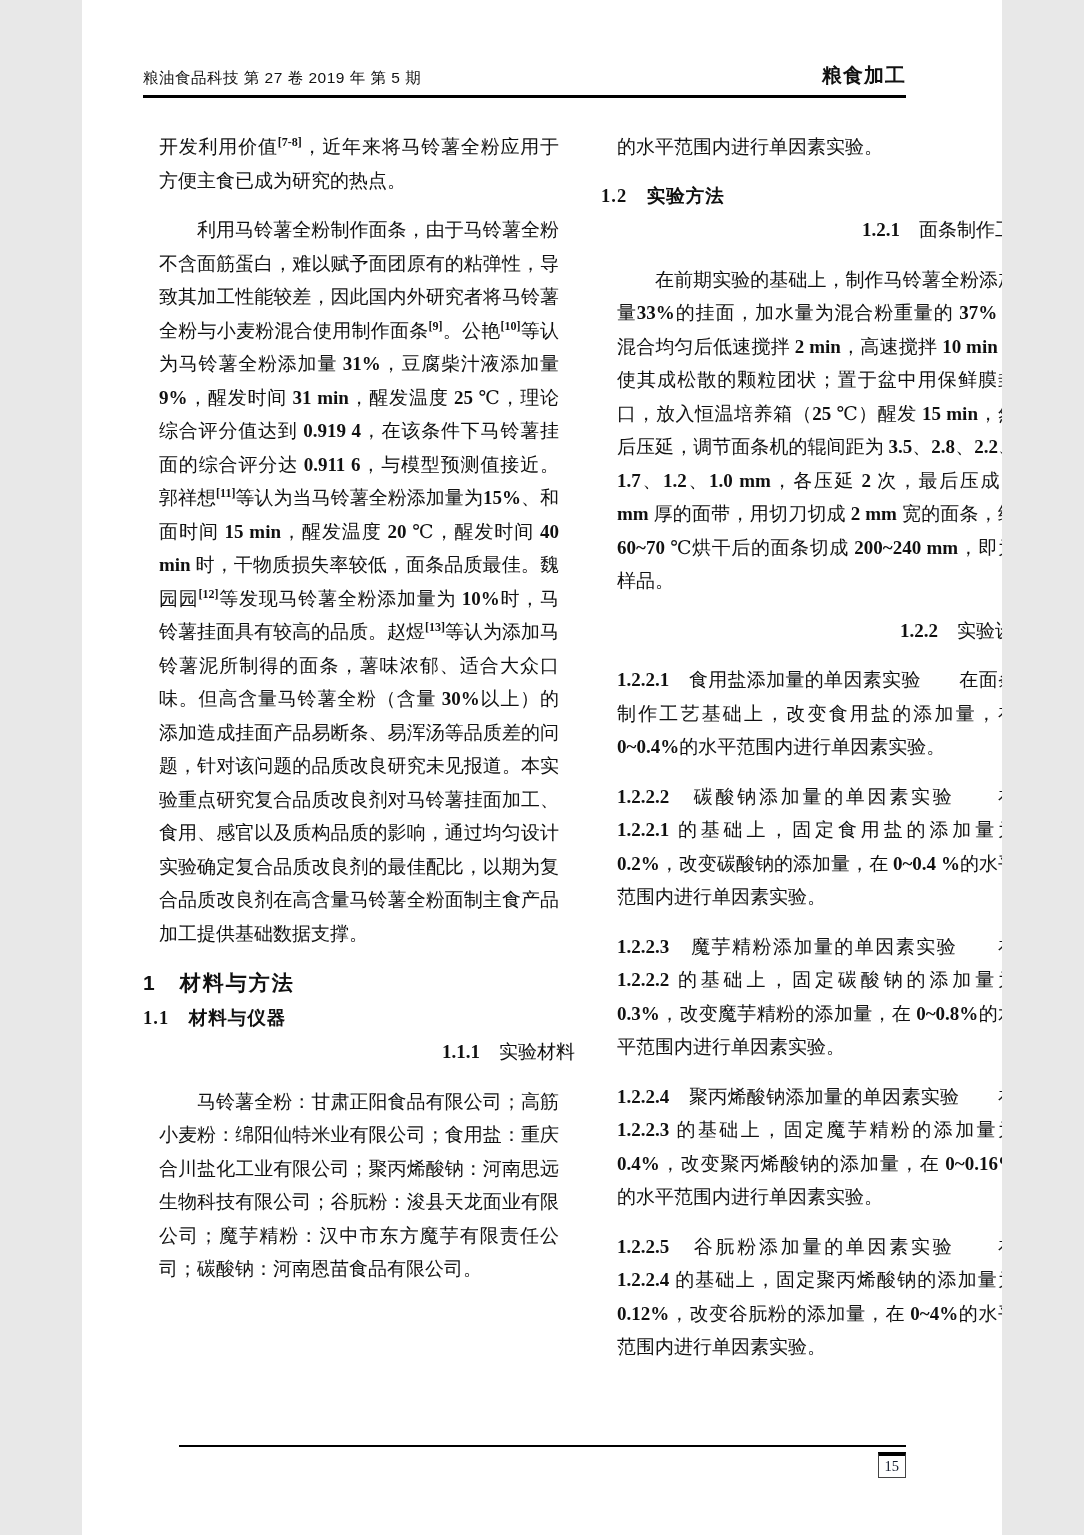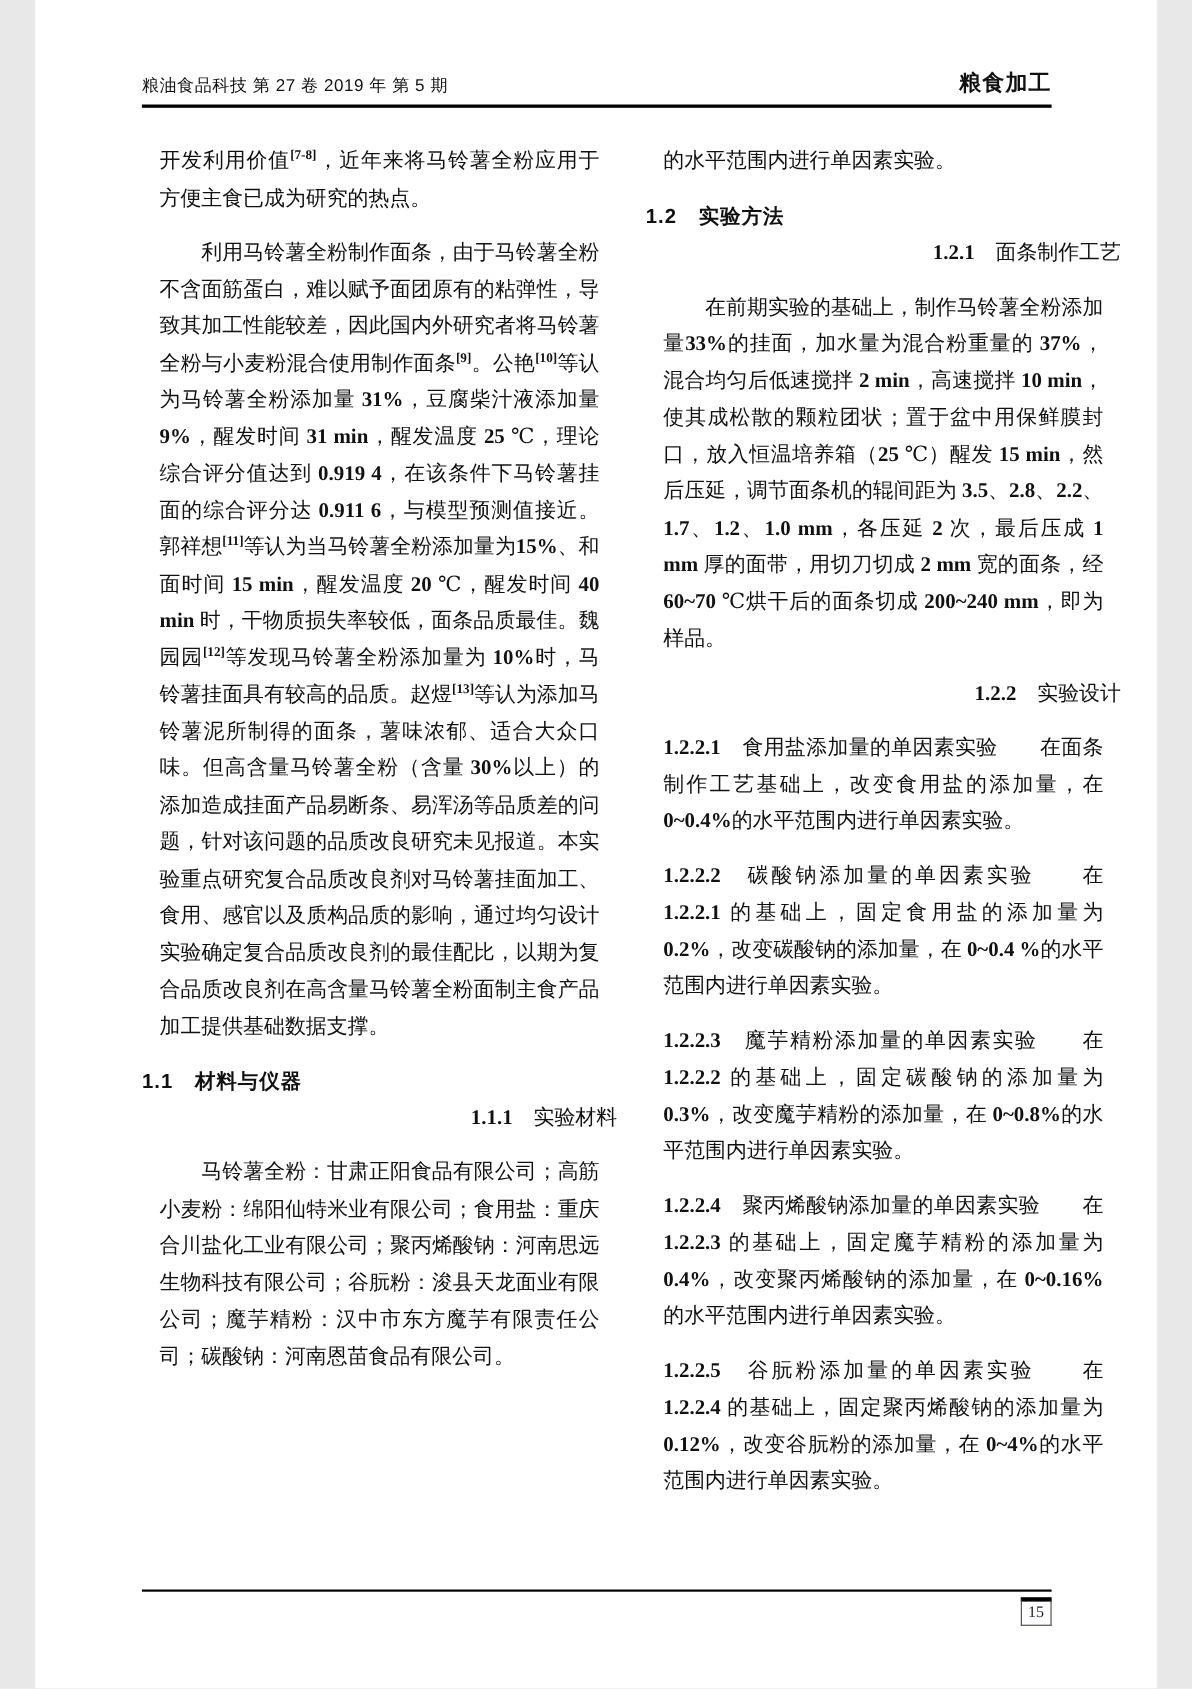--- a/index.html
+++ b/index.html
@@ -1,24 +1,24 @@
 <!DOCTYPE html>
 <html><head>
 <meta charset="utf-8">
 <style>
   html, body { margin: 0; padding: 0; background: #e8e8e8; }
   .page {
     position: relative;
-    width: 1020px;
+    width: 920px;
     height: 1535px;
     margin: 0 auto;
     background: #ffffff;
     color: #111111;
     box-sizing: border-box;
-    padding: 62px 96px 0 97px;
+    padding: 62px 96px 0 61px;
     overflow: hidden;
   }
   
   .page-header {
     display: flex;
     justify-content: space-between;
     align-items: flex-end;
   }
   .journal-info {
     font-family: "Liberation Sans", "DejaVu Sans", sans-serif;
@@ -69,21 +69,21 @@
   
   .h-level1 {
     font-family: "Liberation Sans", "DejaVu Sans", sans-serif;
     font-size: 21px;
     font-weight: bold;
     line-height: 33.5px;
     margin: 5px 0 2px 0;
     letter-spacing: 2px;
   }
   .h-level2 {
-    font-family: Liberation Sans, sans-serif;
+    font-family: Liberation Serif, serif;
     font-size: 18.5px;
     font-weight: bold;
     line-height: 33.5px;
     margin: 0;
     letter-spacing: 1px;
   }
   .h-level3 {
     font-family: "Liberation Serif", "DejaVu Serif", serif;
     font-size: 19px;
     font-weight: normal;
@@ -122,20 +122,21 @@
     <span class="journal-info">粮油食品科技 第 27 卷 2019 年 第 5 期</span>
     <span class="section-label">粮食加工</span>
   </header>
   <div class="header-rule"></div>
 
   <main class="columns">
 
     <section class="col">
       <p class="body rich">开发利用价值<sup class="ref">[7-8]</sup>，近年来将马铃薯全粉应用于方便主食已成为研究的热点。</p>
       <p class="body rich indent">利用马铃薯全粉制作面条，由于马铃薯全粉不含面筋蛋白，难以赋予面团原有的粘弹性，导致其加工性能较差，因此国内外研究者将马铃薯全粉与小麦粉混合使用制作面条<sup class="ref">[9]</sup>。公艳<sup class="ref">[10]</sup>等认为马铃薯全粉添加量 <span class="lat">31%</span>，豆腐柴汁液添加量<span class="lat">9%</span>，醒发时间 <span class="lat">31 min</span>，醒发温度 <span class="lat">25 </span>℃，理论综合评分值达到 <span class="lat">0.919 4</span>，在该条件下马铃薯挂面的综合评分达 <span class="lat">0.911 6</span>，与模型预测值接近。郭祥想<sup class="ref">[11]</sup>等认为当马铃薯全粉添加量为<span class="lat">15%</span>、和面时间 <span class="lat">15 min</span>，醒发温度 <span class="lat">20 </span>℃，醒发时间 <span class="lat">40 min </span>时，干物质损失率较低，面条品质最佳。魏园园<sup class="ref">[12]</sup>等发现马铃薯全粉添加量为 <span class="lat">10%</span>时，马铃薯挂面具有较高的品质。赵煜<sup class="ref">[13]</sup>等认为添加马铃薯泥所制得的面条，薯味浓郁、适合大众口味。但高含量马铃薯全粉（含量 <span class="lat">30%</span>以上）的添加造成挂面产品易断条、易浑汤等品质差的问题，针对该问题的品质改良研究未见报道。本实验重点研究复合品质改良剂对马铃薯挂面加工、食用、感官以及质构品质的影响，通过均匀设计实验确定复合品质改良剂的最佳配比，以期为复合品质改良剂在高含量马铃薯全粉面制主食产品加工提供基础数据支撑。</p>
+      <h2 class="h-level1">1　材料与方法</h2>
       <h3 class="h-level2">1.1　材料与仪器</h3>
       <div class="h-level3 rich"><span class="lat">1.1.1</span>　实验材料</div>
       <p class="body rich indent">马铃薯全粉：甘肃正阳食品有限公司；高筋小麦粉：绵阳仙特米业有限公司；食用盐：重庆合川盐化工业有限公司；聚丙烯酸钠：河南思远生物科技有限公司；谷朊粉：浚县天龙面业有限公司；魔芋精粉：汉中市东方魔芋有限责任公司；碳酸钠：河南恩苗食品有限公司。</p>
     </section>
 
     <section class="col">
       <p class="body rich">的水平范围内进行单因素实验。</p>
       <h3 class="h-level2">1.2　实验方法</h3>
       <div class="h-level3 rich"><span class="lat">1.2.1</span>　面条制作工艺</div>
       <p class="body rich indent">在前期实验的基础上，制作马铃薯全粉添加量<span class="lat">33%</span>的挂面，加水量为混合粉重量的 <span class="lat">37%</span>，混合均匀后低速搅拌 <span class="lat">2 min</span>，高速搅拌 <span class="lat">10 min</span>，使其成松散的颗粒团状；置于盆中用保鲜膜封口，放入恒温培养箱（<span class="lat">25 </span>℃）醒发 <span class="lat">15 min</span>，然后压延，调节面条机的辊间距为 <span class="lat">3.5</span>、<span class="lat">2.8</span>、<span class="lat">2.2</span>、<span class="lat">1.7</span>、<span class="lat">1.2</span>、<span class="lat">1.0 mm</span>，各压延 <span class="lat">2 </span>次，最后压成 <span class="lat">1 mm </span>厚的面带，用切刀切成 <span class="lat">2 mm </span>宽的面条，经 <span class="lat">60~70 </span>℃烘干后的面条切成 <span class="lat">200~240 mm</span>，即为样品。</p>

